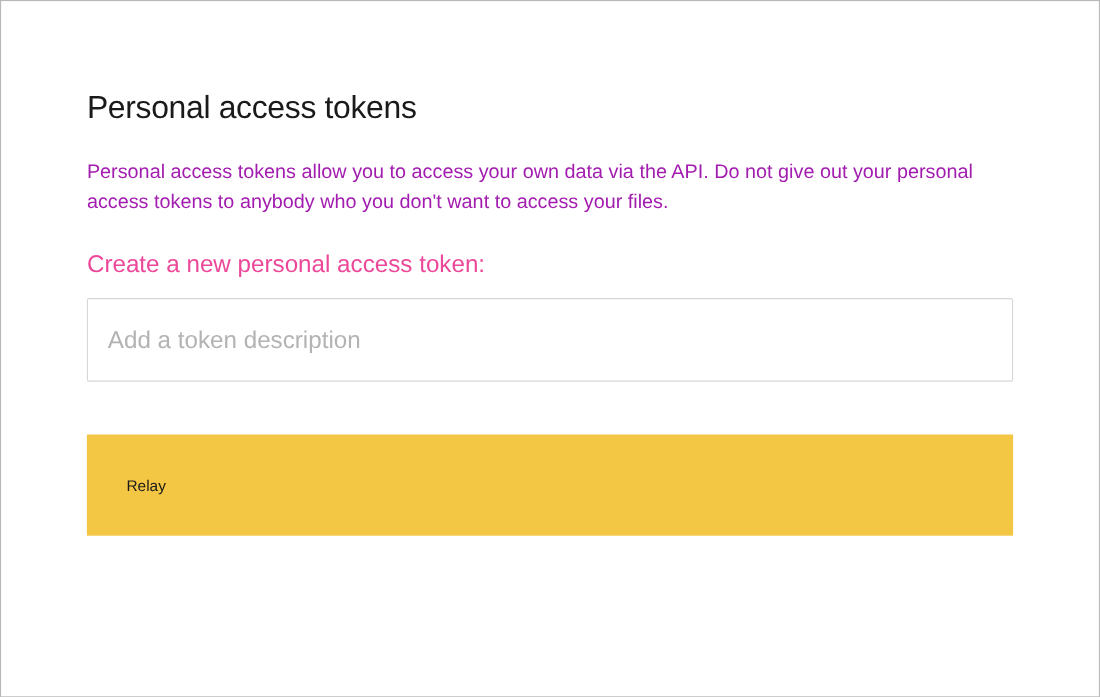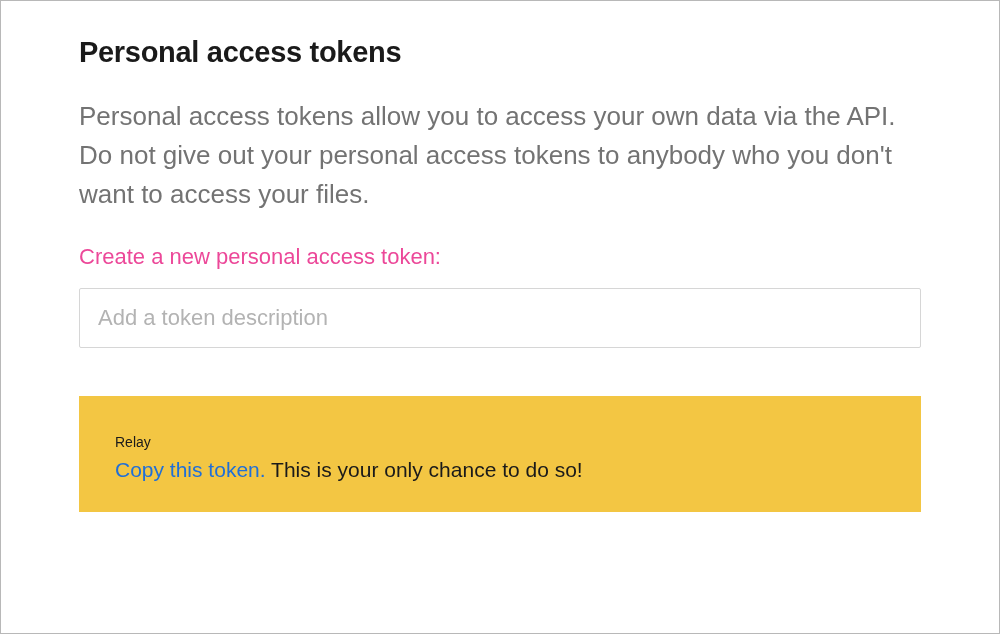--- a/index.html
+++ b/index.html
@@ -11,40 +11,41 @@
       font-family: -apple-system, BlinkMacSystemFont, "Segoe UI", Helvetica, Arial, sans-serif;
       background: #fff;
       width: 1000px;
       height: 634px;
       border: 1px solid #b8b8b8;
       padding: 35px 78px 0 78px;
       color: #1a1a1a;
     }
     .page-title {
       font-size: 29px;
-      font-weight: 700;
+      font-weight: 400;
       margin-bottom: 28px;
       letter-spacing: -0.3px;
+      margin-top: 46px;
     }
     .description {
-      font-size: 26px;
+      font-size: 18px;
       line-height: 1.5;
-      color: #737373;
+      color: #a21caf;
       margin-bottom: 30px;
       font-weight: 400;
     }
     .create-label {
       font-size: 22px;
       color: #ec4899;
       margin-bottom: 18px;
       font-weight: 400;
     }
     .token-input {
       width: 100%;
-      height: 60px;
+      height: 76px;
       border: 1px solid #d6d6d6;
       font-size: 22px;
       padding: 0 18px;
       color: #1a1a1a;
       font-family: inherit;
       border-radius: 2px;
       outline: none;
     }
     .token-input::placeholder {
       color: #b3b3b3;
@@ -89,19 +90,16 @@
 <h1 class="page-title">Personal access tokens</h1>
 
 <p class="description">Personal access tokens allow you to access your own data via the API. Do not give out your personal access tokens to anybody who you don't want to access your files.</p>
 
 <p class="create-label">Create a new personal access token:</p>
 
 <input type="text" class="token-input" placeholder="Add a token description" style="">
 
 <div class="token-card">
   <div class="token-name">Relay</div>
-  <div class="token-footer">
-    <a class="copy-link">Copy this token.</a><span> This is your only chance to do so!</span>
-  </div>
 </div>
 
 
 
 
 </body></html>

